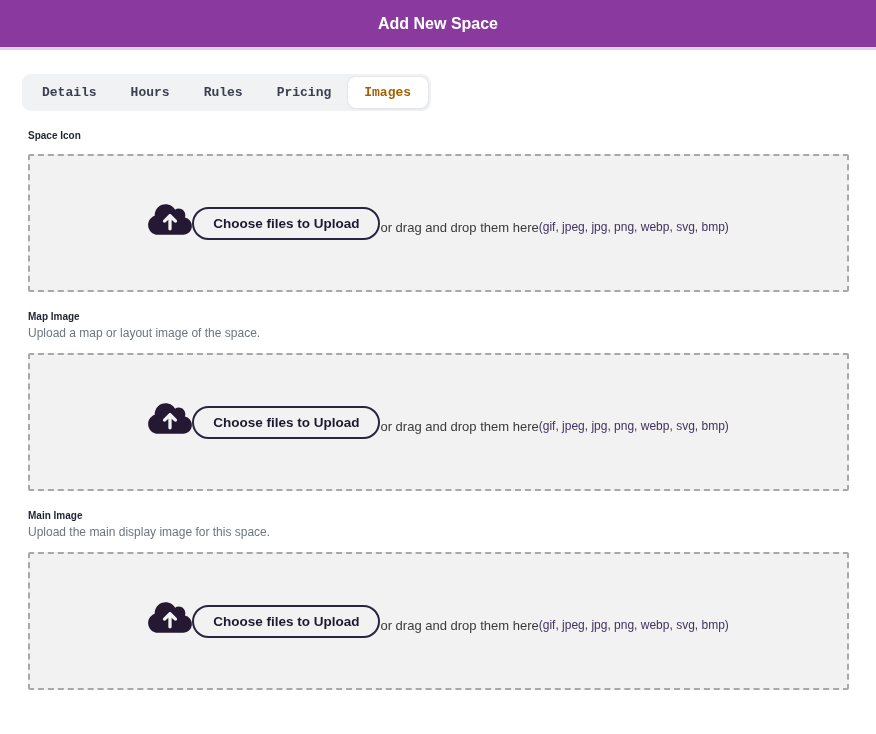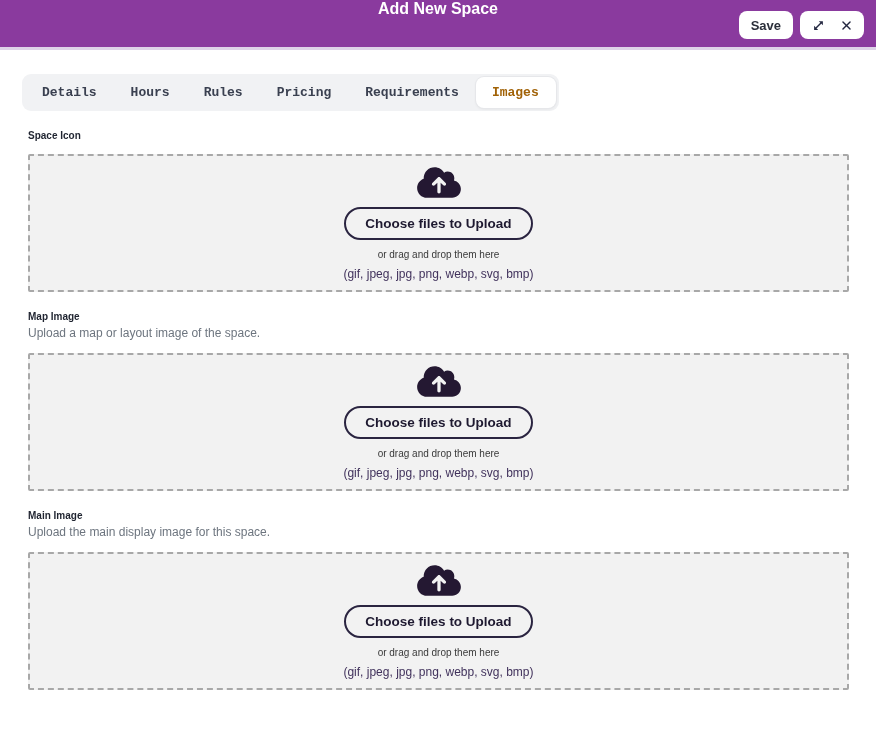--- a/index.html
+++ b/index.html
@@ -3,21 +3,21 @@
 <meta charset="utf-8">
 <style>
   * { box-sizing: border-box; margin: 0; padding: 0; }
   html, body { width: 876px; background: #ffffff; font-family: "Liberation Sans", sans-serif; }
   body { height: 734px; overflow: hidden; }
 
   
   .modal-header {
     position: relative; height: 50px; background: #8a3a9e;
     border-bottom: 3px solid #ded2e8;
-    display: flex; justify-content: center;
+    display: flex; align-items: center; justify-content: center;
   }
   .modal-title { color: #ffffff; font-weight: bold; font-size: 16px; }
   .header-actions { position: absolute; right: 12px; top: 11px; display: flex; gap: 7px; }
   .hdr-btn {
     background: #ffffff; border: none; border-radius: 8px; height: 28px;
     display: flex; align-items: center; justify-content: center; cursor: pointer;
   }
   .save-btn { padding: 0 12px; font-weight: bold; font-size: 13px; color: #2b2f3a; font-family: "Liberation Sans", sans-serif; }
   .icon-pill { padding: 0 11px; gap: 14px; }
   .icon-pill svg { display: block; }
@@ -40,67 +40,48 @@
 
   
   .content { padding: 0 27px 0 28px; }
   .section { margin-top: 19px; }
   .section-title { font-size: 10px; font-weight: bold; color: #1f2430; }
   .section-sub { font-size: 12px; color: #6d757f; margin-top: 4px; }
 
   .dropzone {
     margin-top: 13px; height: 138px; background: #f2f2f2;
     border: 2px dashed #a8a8a8; border-radius: 2px;
-    display: flex; flex-direction: column; align-items: center; justify-content: center;
+    display: flex; flex-direction: row; align-items: center; justify-content: center;
     cursor: pointer;
   }
   .dz-icon { margin-bottom: 3px; }
   .choose-btn {
     background: transparent; border: 2px solid #2a2440; border-radius: 17px;
     padding: 7px 19px; font-size: 13.5px; font-weight: bold; color: #1e1930;
     cursor: pointer; font-family: "Liberation Sans", sans-serif;
   }
-  .dz-drag { margin-top: 9px; font-size: 10px; color: #3a3a3a; }
+  .dz-drag { margin-top: 9px; font-size: 13px; color: #3a3a3a; }
   .dz-formats { margin-top: 7px; font-size: 12px; color: #41325c; text-align: right; }
 </style>
 </head>
 <body>
 
 
 
 
 <div class="modal-header">
   <div class="modal-title">Add New Space</div>
-  <div class="header-actions">
-    <button class="hdr-btn save-btn">Save</button>
-    <div class="hdr-btn icon-pill">
-      <span style="cursor:pointer;">
-        <svg width="15" height="15" viewBox="0 0 24 24">
-          <line x1="8" y1="16" x2="16" y2="8" stroke="#232740" stroke-width="2.4"></line>
-          <polygon points="12.5,5 19,5 19,11.5" fill="#232740"></polygon>
-          <polygon points="5,12.5 5,19 11.5,19" fill="#232740"></polygon>
-        </svg>
-      </span>
-      <span style="cursor:pointer;">
-        <svg width="13" height="13" viewBox="0 0 22 22">
-          <line x1="5" y1="5" x2="17" y2="17" stroke="#232740" stroke-width="2.4" stroke-linecap="round"></line>
-          <line x1="17" y1="5" x2="5" y2="17" stroke="#232740" stroke-width="2.4" stroke-linecap="round"></line>
-        </svg>
-      </span>
-    </div>
-  </div>
 </div>
 
 
 <div class="tabbar">
   <button class="tab">Details</button>
   <button class="tab">Hours</button>
   <button class="tab">Rules</button>
   <button class="tab">Pricing</button>
-  <button class="tab">Requirements</button>
   <button class="tab active">Images</button>
 </div>
 
 
 <div class="content">
 
   <div class="section">
     <div class="section-title">Space Icon</div>
     <div class="dropzone">
       <span class="dz-icon">

